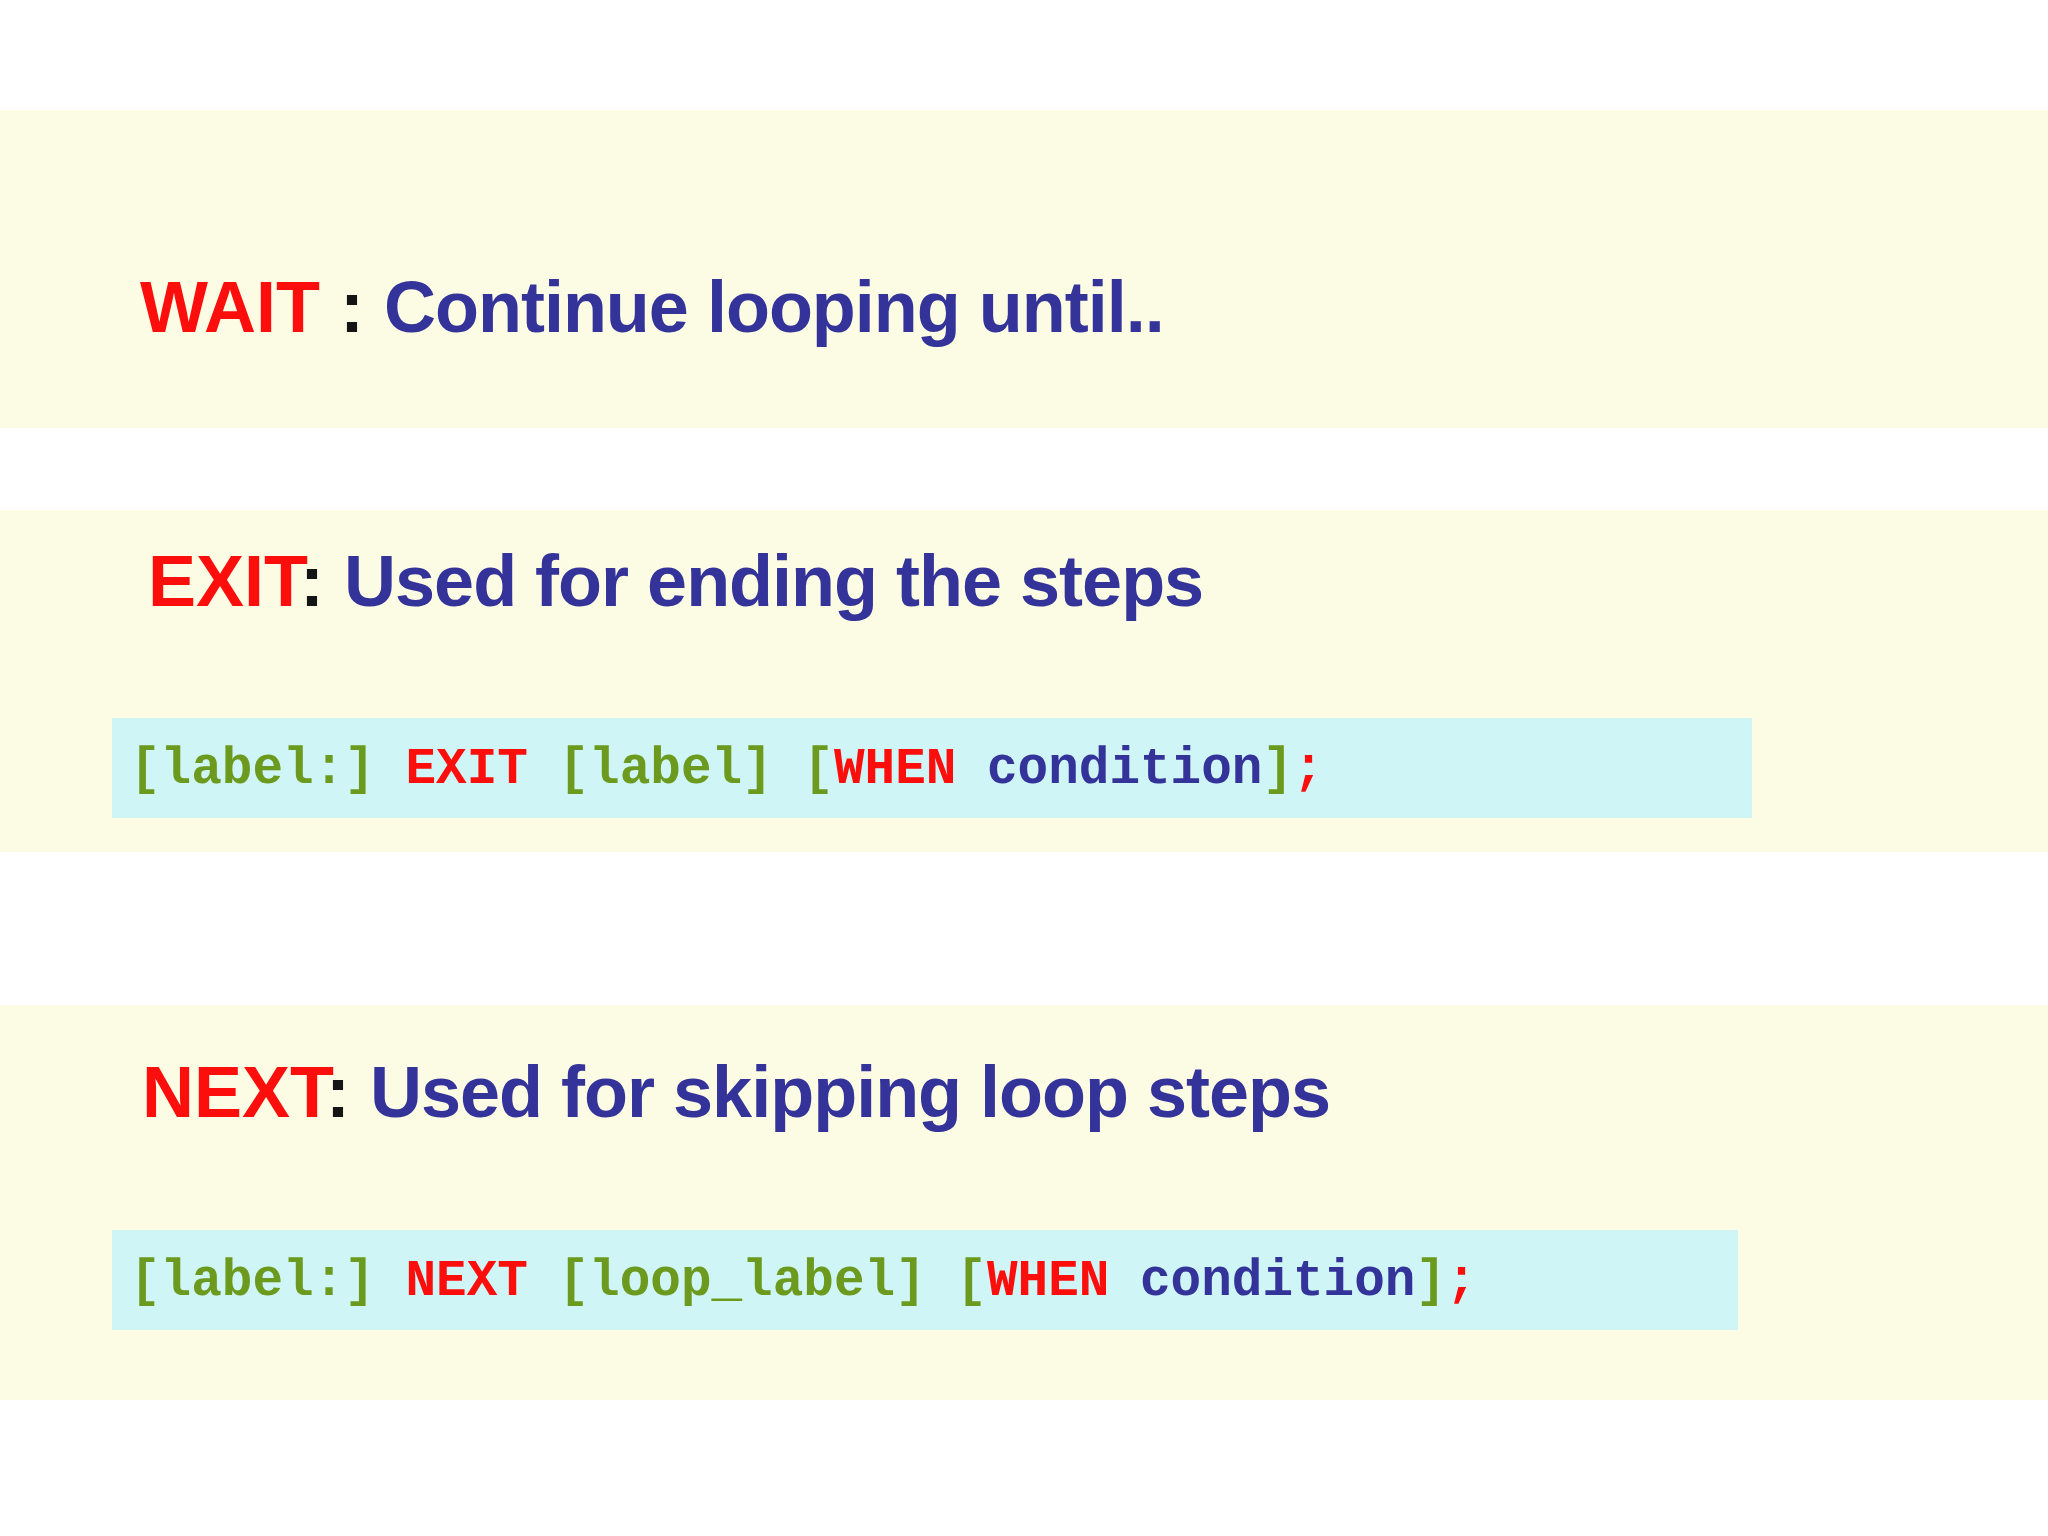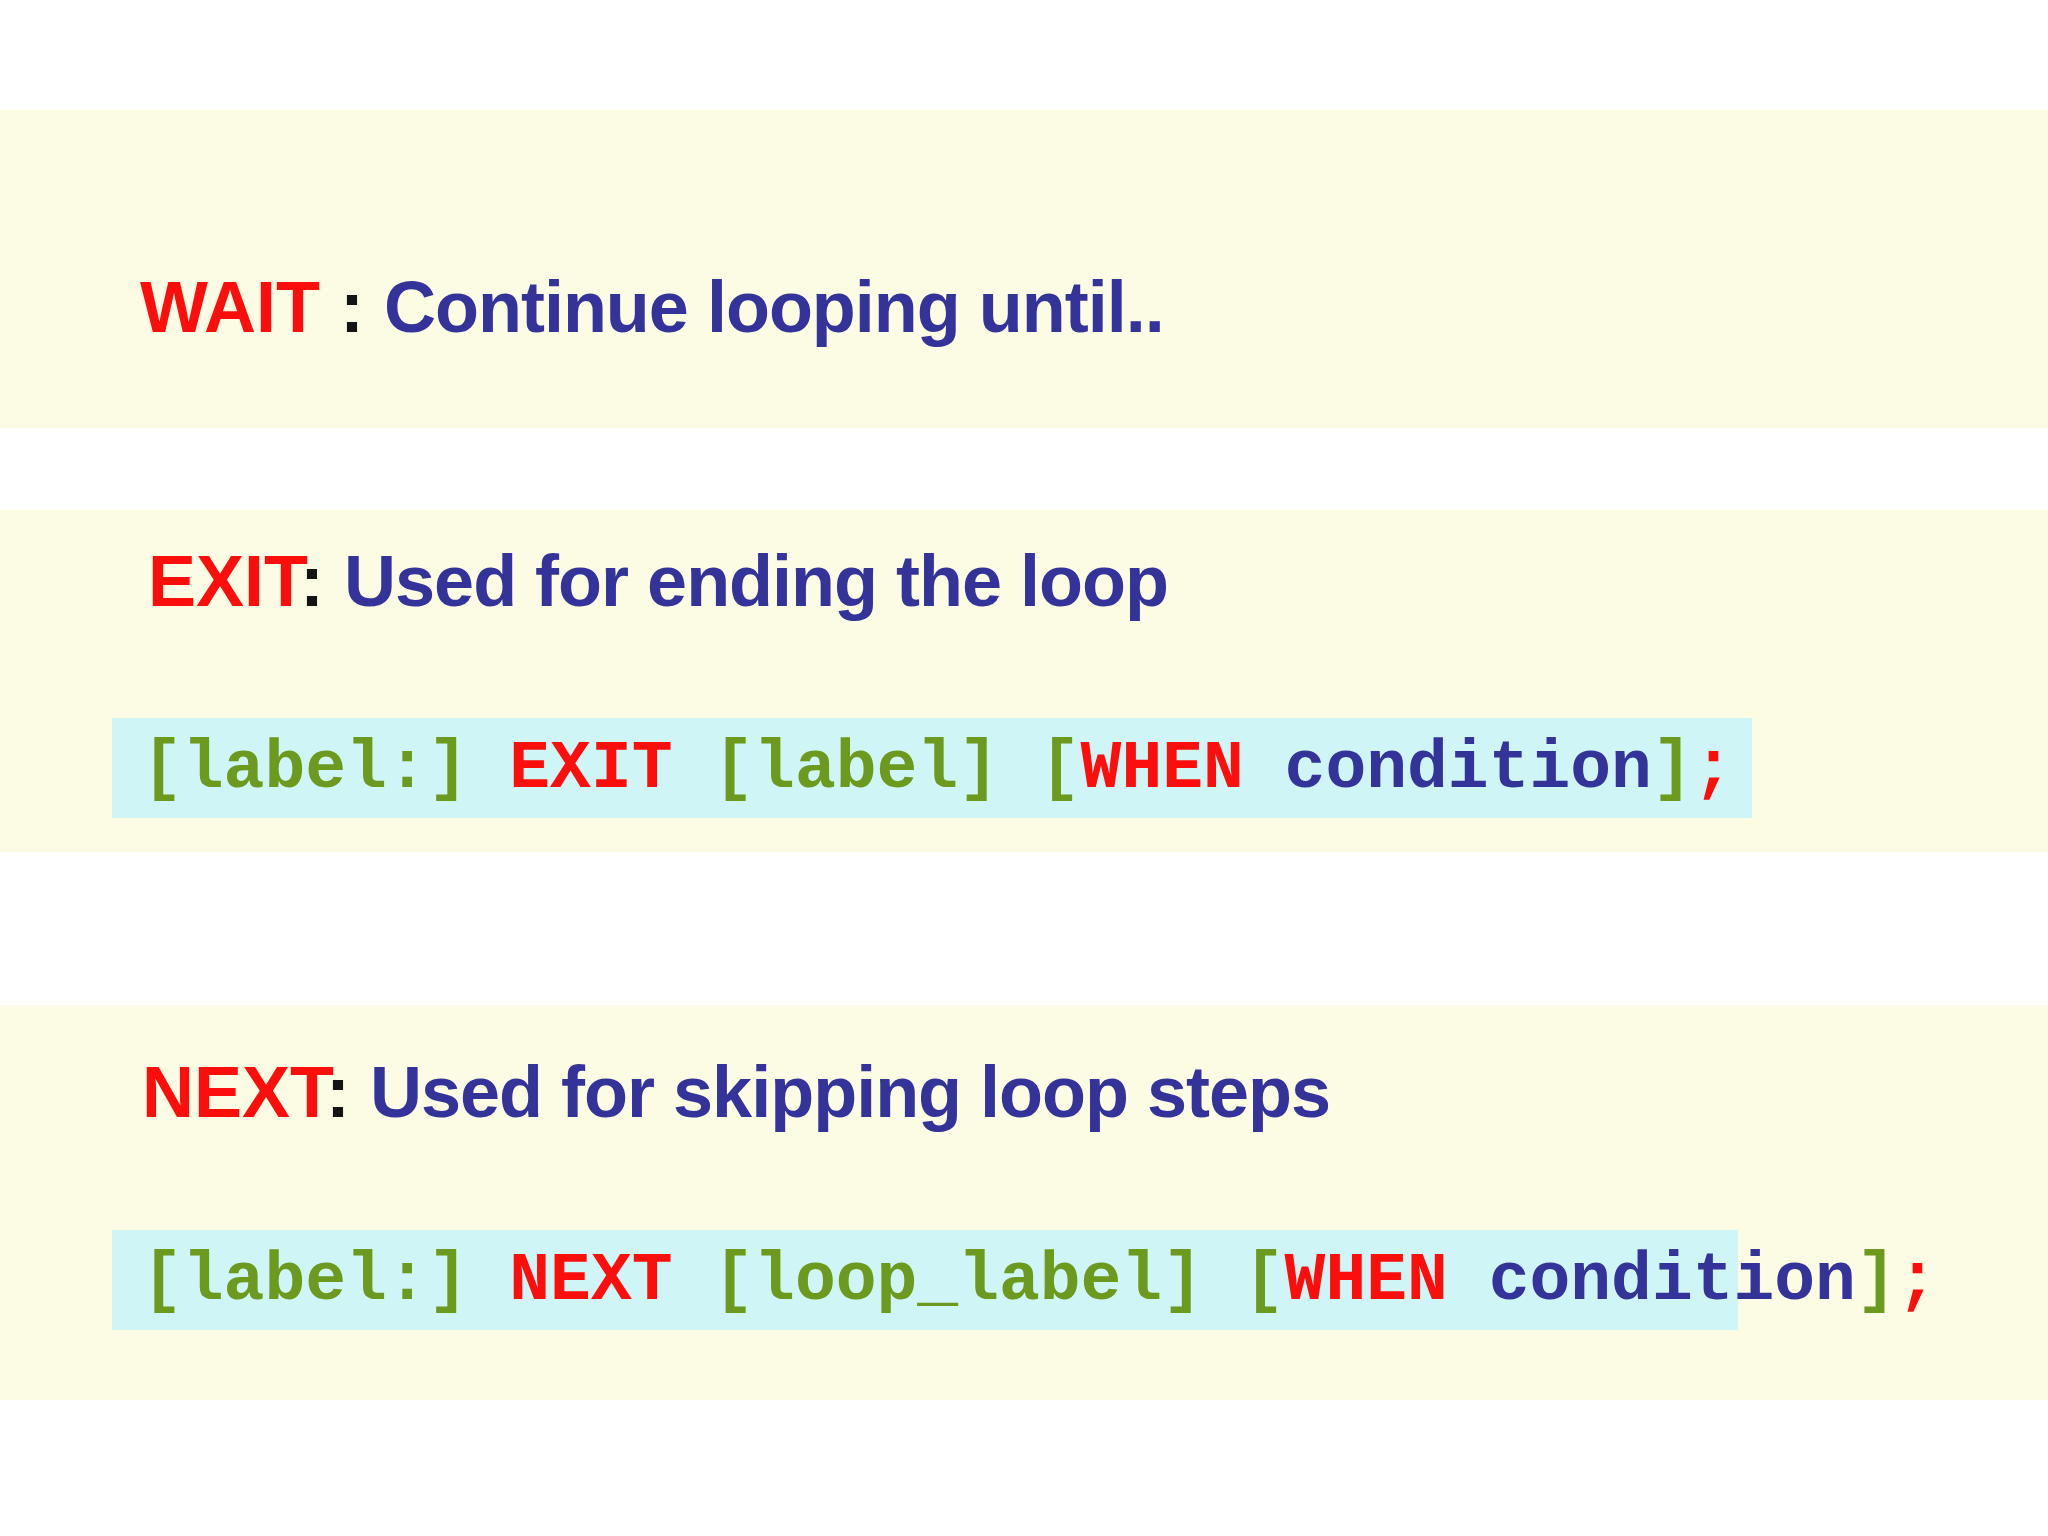--- a/index.html
+++ b/index.html
@@ -46,36 +46,36 @@
     display: flex;
     align-items: center;
   }
   .code-strip-exit { left: 112px; top: 718px;  width: 1640px; height: 100px; }
   .code-strip-next { left: 112px; top: 1230px; width: 1626px; height: 100px; }
 
   .code-line {
     white-space: pre;
     font-family: "Liberation Mono", monospace;
     font-weight: bold;
-    font-size: 68px;
+    font-size: 51px;
     line-height: 1;
-    padding-left: 30px;
+    padding-left: 18px;
     padding-top: 2px;
   }
 </style>
 </head>
 <body>
 
 <div class="slide">
 
   <div class="band band-wait"></div>
   <div class="headline headline-wait"><span class="kw">WAIT</span><span class="sep"> : </span><span class="desc">Continue looping until..</span></div>
 
   <div class="band band-exit"></div>
-  <div class="headline headline-exit"><span class="kw">EXIT</span><span class="sep">: </span><span class="desc">Used for ending the loop</span></div>
+  <div class="headline headline-exit"><span class="kw">EXIT</span><span class="sep">: </span><span class="desc">Used for ending the steps</span></div>
   <div class="code-strip code-strip-exit">
     <div class="code-line"><span style="color: rgb(107, 154, 30);">[label:] </span><span style="color: rgb(251, 14, 12);">EXIT</span><span style="color: rgb(107, 154, 30);"> [label] [</span><span style="color: rgb(251, 14, 12);">WHEN</span><span style="color: rgb(51, 51, 153);"> condition</span><span style="color: rgb(107, 154, 30);">]</span><span style="color: rgb(251, 14, 12);">;</span></div>
   </div>
 
   <div class="band band-next"></div>
   <div class="headline headline-next"><span class="kw">NEXT</span><span class="sep">: </span><span class="desc">Used for skipping loop steps</span></div>
   <div class="code-strip code-strip-next">
     <div class="code-line"><span style="color: rgb(107, 154, 30);">[label:] </span><span style="color: rgb(251, 14, 12);">NEXT</span><span style="color: rgb(107, 154, 30);"> [loop_label] [</span><span style="color: rgb(251, 14, 12);">WHEN</span><span style="color: rgb(51, 51, 153);"> condition</span><span style="color: rgb(107, 154, 30);">]</span><span style="color: rgb(251, 14, 12);">;</span></div>
   </div>
 

